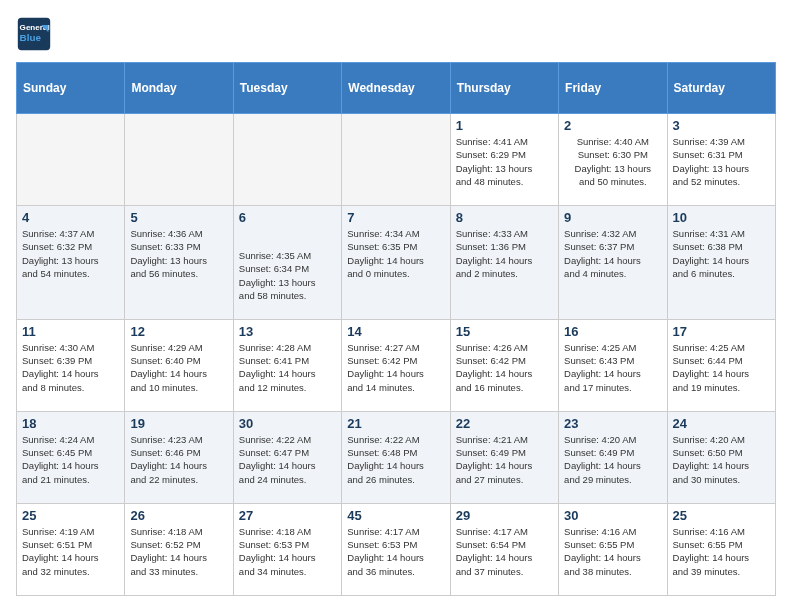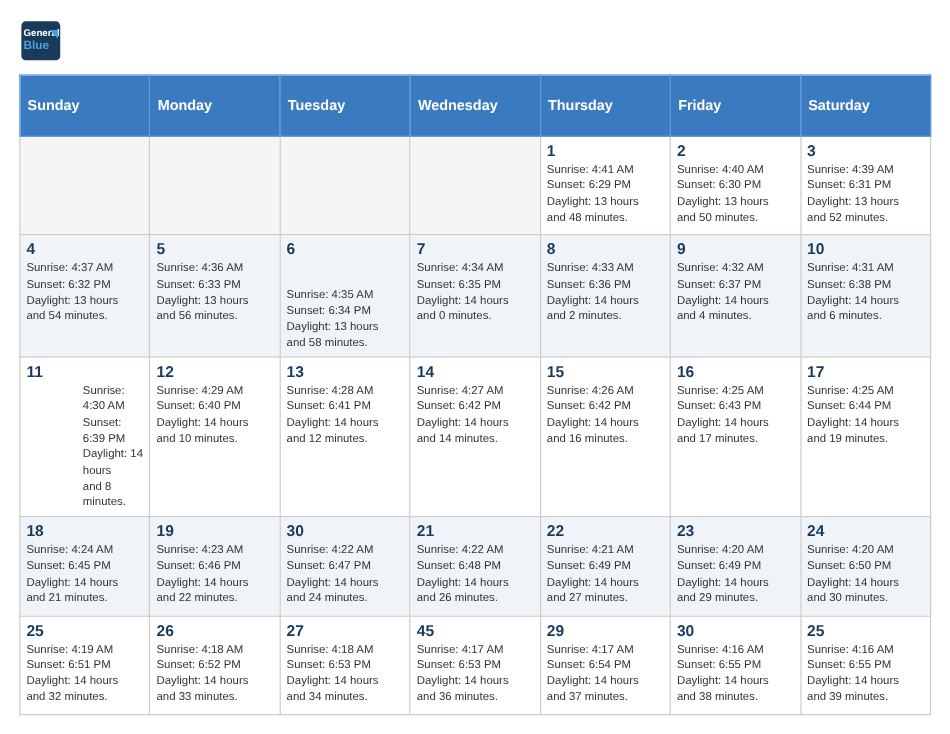--- a/index.html
+++ b/index.html
@@ -136,21 +136,21 @@
           <td class="empty"></td>
           <td>
             <span class="day-num">1</span>
             <div class="day-info" style="white-space: pre-line;">Sunrise: 4:41 AM
 Sunset: 6:29 PM
 Daylight: 13 hours
 and 48 minutes.</div>
           </td>
           <td>
             <span class="day-num">2</span>
-            <div class="day-info" style="white-space: pre-line;">Sunrise: 4:40 AM
+            <div class="day-info" style="white-space: pre-line; text-align: center;">Sunrise: 4:40 AM
 Sunset: 6:30 PM
 Daylight: 13 hours
 and 50 minutes.</div>
           </td>
           <td>
             <span class="day-num">3</span>
             <div class="day-info" style="white-space: pre-line;">Sunrise: 4:39 AM
 Sunset: 6:31 PM
 Daylight: 13 hours
 and 52 minutes.</div>
@@ -181,21 +181,21 @@
           <td>
             <span class="day-num">7</span>
             <div class="day-info" style="white-space: pre-line;">Sunrise: 4:34 AM
 Sunset: 6:35 PM
 Daylight: 14 hours
 and 0 minutes.</div>
           </td>
           <td>
             <span class="day-num">8</span>
             <div class="day-info" style="white-space: pre-line;">Sunrise: 4:33 AM
-Sunset: 6:36 PM
+Sunset: 1:36 PM
 Daylight: 14 hours
 and 2 minutes.</div>
           </td>
           <td>
             <span class="day-num">9</span>
             <div class="day-info" style="white-space: pre-line;">Sunrise: 4:32 AM
 Sunset: 6:37 PM
 Daylight: 14 hours
 and 4 minutes.</div>
           </td>
@@ -203,21 +203,21 @@
             <span class="day-num">10</span>
             <div class="day-info" style="white-space: pre-line;">Sunrise: 4:31 AM
 Sunset: 6:38 PM
 Daylight: 14 hours
 and 6 minutes.</div>
           </td>
         </tr>
         <tr>
           <td>
             <span class="day-num">11</span>
-            <div class="day-info" style="white-space: pre-line; margin-left: 47px;">Sunrise: 4:30 AM
+            <div class="day-info" style="white-space: pre-line;">Sunrise: 4:30 AM
 Sunset: 6:39 PM
 Daylight: 14 hours
 and 8 minutes.</div>
           </td>
           <td>
             <span class="day-num">12</span>
             <div class="day-info" style="white-space: pre-line;">Sunrise: 4:29 AM
 Sunset: 6:40 PM
 Daylight: 14 hours
 and 10 minutes.</div>

